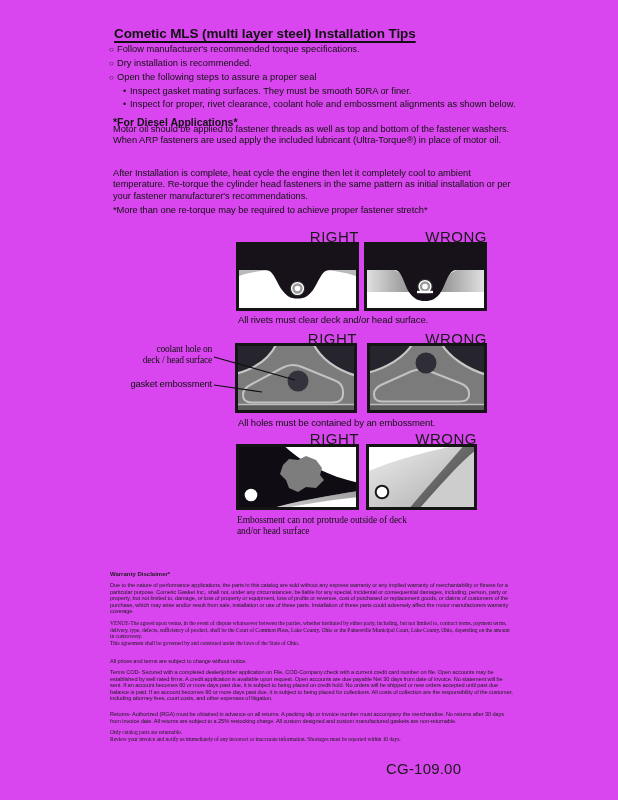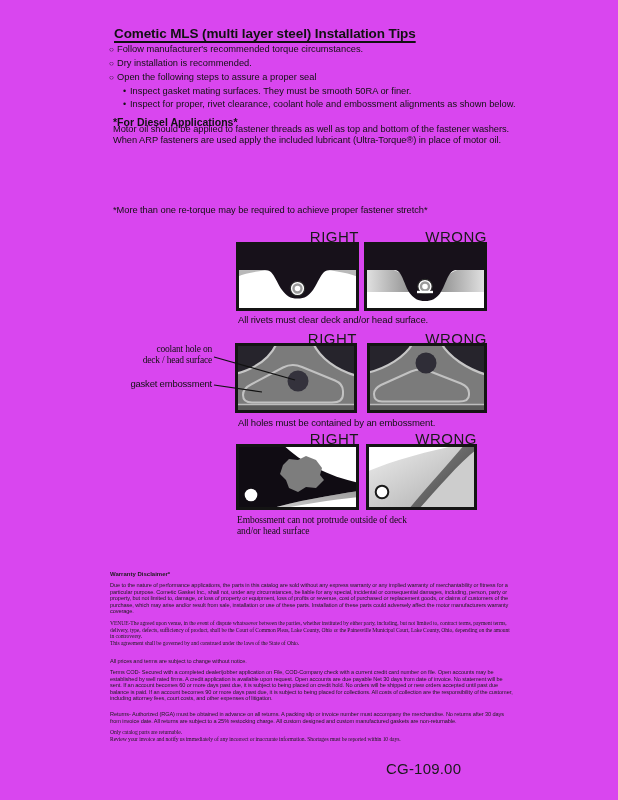--- a/index.html
+++ b/index.html
@@ -43,21 +43,21 @@
 </head>
 <body>
 
 <div id="page">
 
   <div class="abs title">Cometic MLS (multi layer steel) Installation Tips</div>
 
   <div class="abs bullets">
     <div class="bullet-row">
       <span class="marker">○</span>
-      <span>Follow manufacturer's recommended torque circumstances.</span>
+      <span>Follow manufacturer's recommended torque specifications.</span>
     </div>
     <div class="bullet-row">
       <span class="marker">○</span>
       <span>Dry installation is recommended.</span>
     </div>
     <div class="bullet-row">
       <span class="marker">○</span>
       <span>Open the following steps to assure a proper seal</span>
     </div>
     <div class="bullet-row sub">
@@ -65,20 +65,21 @@
       <span>Inspect gasket mating surfaces.  They must be smooth 50RA or finer.</span>
     </div>
     <div class="bullet-row sub">
       <span class="marker">•</span>
       <span>Inspect for proper, rivet clearance, coolant hole and embossment alignments as shown below.</span>
     </div>
   </div>
 
   <div class="abs diesel-h">*For Diesel Applications*</div>
   <div class="abs para p1">Motor oil should be applied to fastener threads as well as top and bottom of the fastener washers. When ARP fasteners are used apply the included lubricant (Ultra-Torque®) in place of motor oil.</div>
+  <div class="abs para p2">After Installation is complete, heat cycle the engine then let it completely cool to ambient temperature. Re-torque the cylinder head fasteners in the same pattern as initial installation or per your fastener manufacturer's recommendations.</div>
   <div class="abs para p3">*More than one re-torque may be required to achieve proper fastener stretch*</div>
 
   <div class="abs dlabel" style="left:236px;top:228px;width:123px;">RIGHT</div>
   <div class="abs dlabel" style="left:364px;top:228px;width:123px;">WRONG</div>
 
   <div class="abs panel" style="left:236px;top:242px;">
     <svg width="123" height="69" viewBox="0 0 123 69" aria-hidden="true">
       <rect width="123" height="69" fill="#ffffff"></rect>
       <path d="M2,28 H32 C20,29.5 9,31.5 2,34.5 Z" fill="#b9b9b9"></path>
       <path d="M121,28 H91 C103,29.5 114,31.5 121,34.5 Z" fill="#b9b9b9"></path>

